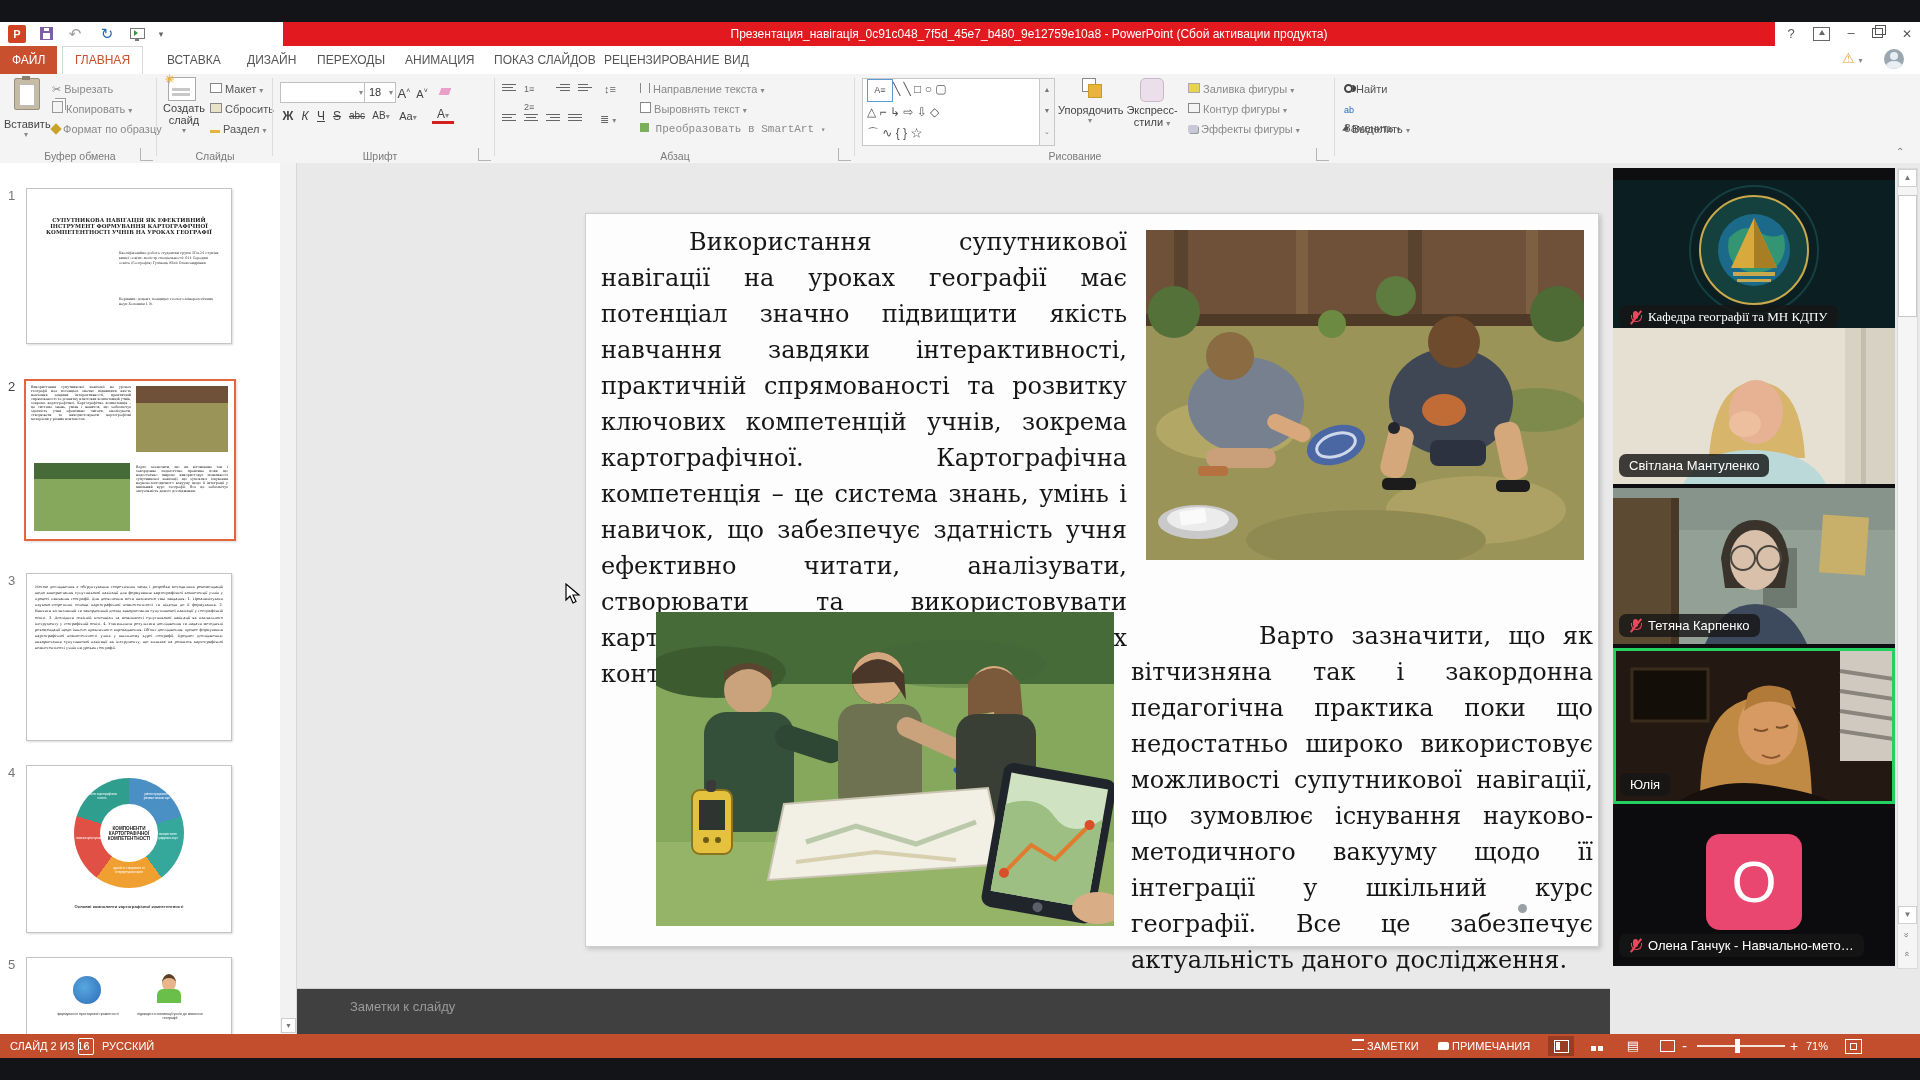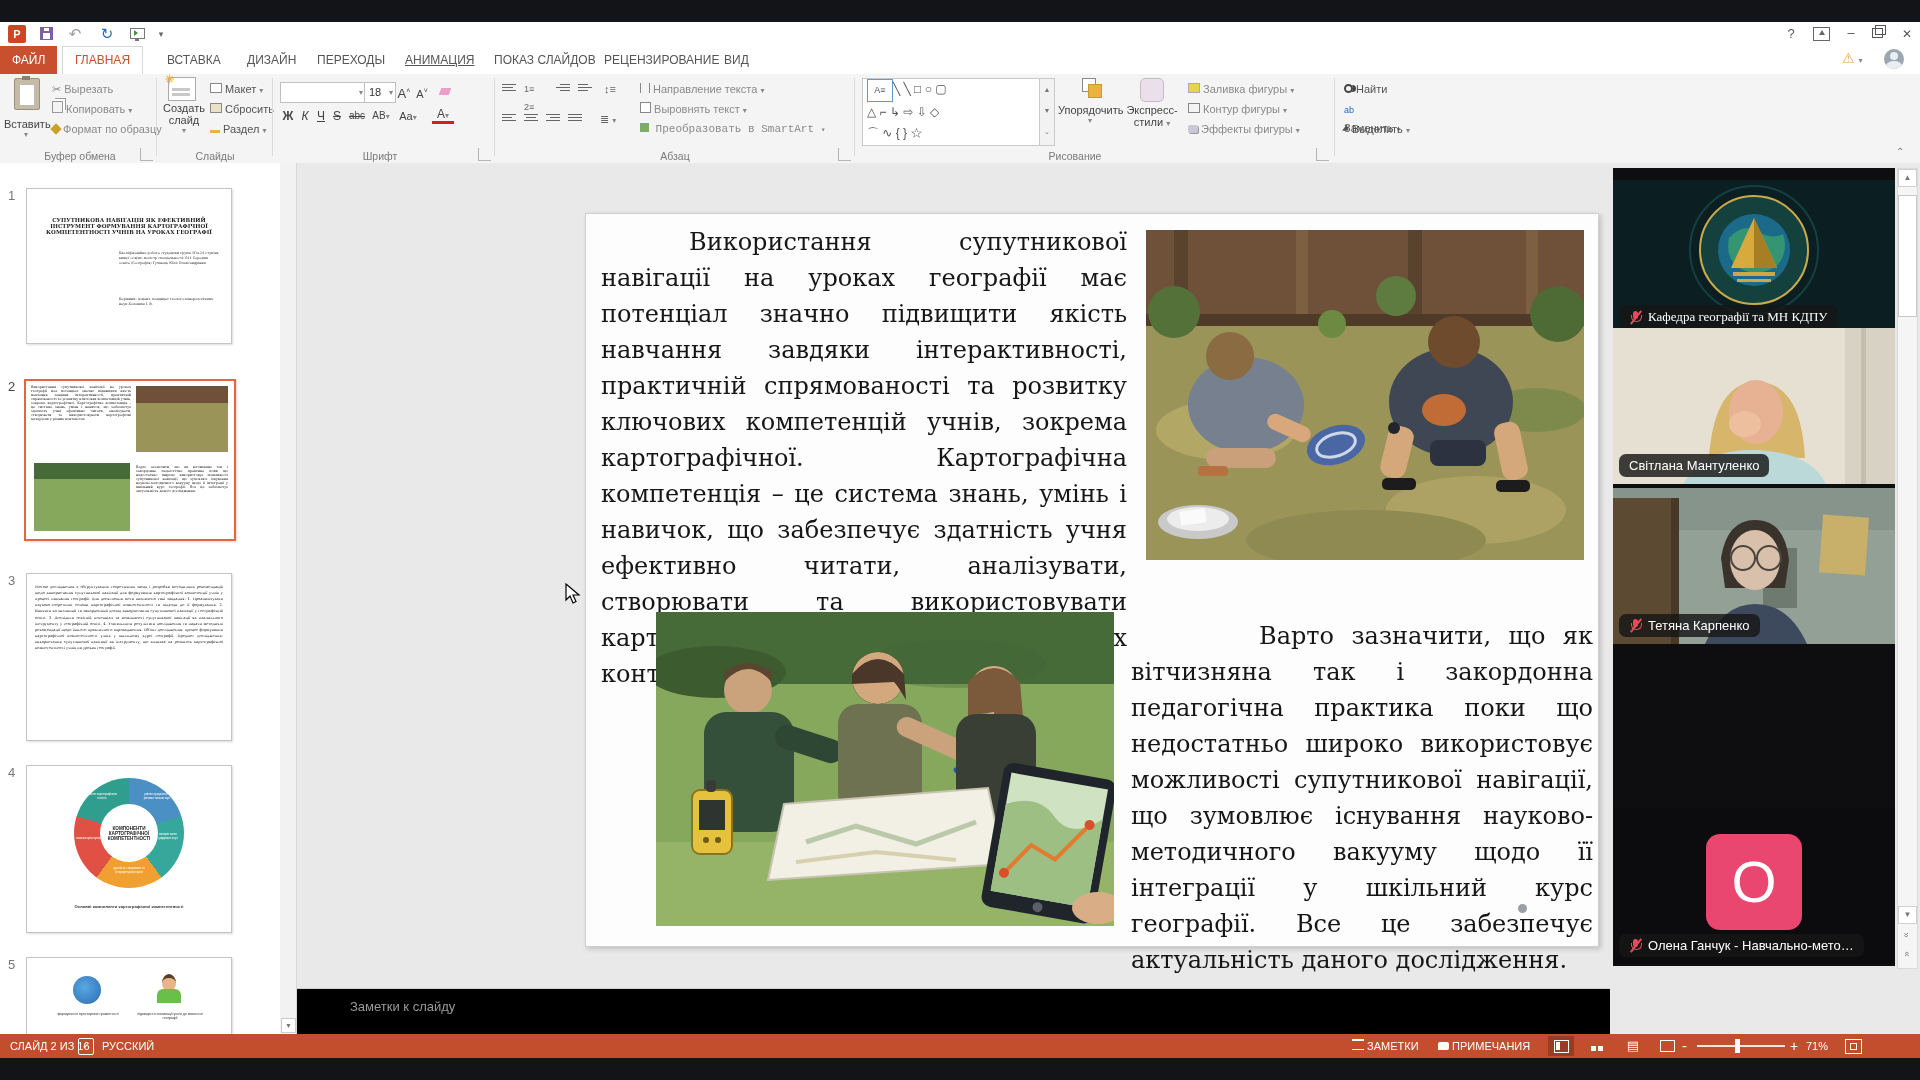--- a/index.html
+++ b/index.html
@@ -73,21 +73,21 @@
   #thumbscroll{left:280px;top:163px;width:16px;height:872px;background:#F2F2F2;border-right:1px solid #D8D8D8;}
   .tnum{position:absolute;left:8px;font-size:13px;color:#777;}
   .thumb{position:absolute;left:26px;width:204px;background:#fff;border:1px solid #C4C4C4;overflow:hidden;box-shadow:1px 1px 2px rgba(0,0,0,.15);}
   .thumb.sel{left:24px;width:208px;border:2px solid #E2663E;}
   .serif{font-family:"DejaVu Serif","Liberation Serif",serif;}
   
   #editbg{left:296px;top:163px;width:1624px;height:872px;background:#E9E9E9;}
   #slide{left:585px;top:213px;width:1012px;height:732px;background:#FDFDFD;border:1px solid #CFCFCF;box-shadow:2px 2px 5px rgba(0,0,0,.18);}
   .slidetext{font-family:"DejaVu Serif","Liberation Serif",serif;font-size:24px;line-height:36px;
     text-align:justify;color:#161616;}
-  #notesbar{left:296px;top:988px;width:1314px;height:46px;background:#000000;border-top:1px solid #D0D0D0;}
+  #notesbar{left:296px;top:988px;width:1314px;height:46px;background:#404040;border-top:1px solid #D0D0D0;}
   #notesbar span{position:absolute;left:54px;top:10px;color:#9a9a9a;font-size:13px;}
   
   .vsb{background:#F5F5F5;border:1px solid #DADADA;}
   .vsb-btn{position:absolute;left:1898px;width:17px;height:16px;background:#fff;border:1px solid #D0D0D0;color:#777;
     font-size:8px;text-align:center;line-height:15px;}
   #vsb-thumb{left:1898px;top:195px;width:17px;height:120px;background:#fff;border:1px solid #C8C8C8;}
   .dblarr{font-size:9px;letter-spacing:-1px;}
   .rot90{display:inline-block;transform:rotate(90deg);}
   .rot270{display:inline-block;transform:rotate(-90deg);}
   
@@ -135,20 +135,21 @@
       </div>
     <div class="abs qat-ic" id="undo-ic">↶</div>
     <div class="abs qat-ic" id="redo-ic">↻</div>
     <div class="abs qat-ic" id="show-ic">
         <span class="monitor">
           <i></i>
           <b></b>
         </span>
       </div>
     <div class="abs qat-ic" id="qat-more">▾</div>
+    <div class="abs" id="title-red">Презентация_навігація_0c91c048_7f5d_45e7_b480_9e12759e10a8 -  PowerPoint (Сбой активации продукта)</div>
     <div class="abs winbtn" id="btn-help">?</div>
     <div class="abs winbtn" id="btn-ribopt">
         <span class="ribopt">
           <i></i>
         </span>
       </div>
     <div class="abs winbtn" id="btn-min">–</div>
     <div class="abs winbtn" id="btn-restore">
         <span class="restore">
           <i></i>
@@ -156,21 +157,21 @@
       </div>
     <div class="abs winbtn" id="btn-close">✕</div>
   </div>
 
   <div class="abs" id="tabrow">
     <div class="tab" id="tab-file" style="left:0;">ФАЙЛ</div>
     <div class="tab" id="tab-home" style="left:62px;">ГЛАВНАЯ</div>
     <div class="tab" style="left:155px;text-align:center;">ВСТАВКА</div>
     <div class="tab" style="left:235px;">ДИЗАЙН</div>
     <div class="tab" style="left:305px;">ПЕРЕХОДЫ</div>
-    <div class="tab" style="left:393px;text-decoration:underline;">АНИМАЦИЯ</div>
+    <div class="tab" style="left:393px;">АНИМАЦИЯ</div>
     <div class="tab" style="left:482px;">ПОКАЗ СЛАЙДОВ</div>
     <div class="tab" style="left:592px;">РЕЦЕНЗИРОВАНИЕ</div>
     <div class="tab" style="left:712px;">ВИД</div>
     <div class="abs" id="warn-badge"><span>⚠</span> <s>▾</s></div>
     <div class="abs" id="acct-avatar">
         <i></i>
         <b></b>
       </div>
   </div>
 
@@ -536,20 +537,37 @@
       <div class="plabel">
         <span class="micmute">
             <i></i>
             <u></u>
             <s></s>
           </span>
         <span>Тетяна Карпенко</span>
       </div>
     </div>
 
+    <div class="tile active" style="top:480px;">
+      <svg width="278" height="152" viewBox="0 0 278 152">
+        <rect width="278" height="152" fill="#241812"></rect>
+        <rect x="224" width="54" height="110" fill="#cfc9c0"></rect>
+        <path d="M224 20 l54 8 M224 40 l54 8 M224 60 l54 8 M224 80 l54 8" stroke="#8a857c" stroke-width="4"></path>
+        <rect x="16" y="18" width="76" height="52" fill="#140e09" stroke="#3a2c1c" stroke-width="3"></rect>
+        <path d="M84 150 q0 -70 28 -92 q26 -20 56 -6 q26 14 28 98 z" fill="#c08a45"></path>
+        <ellipse cx="152" cy="78" rx="30" ry="36" fill="#d69a62"></ellipse>
+        <path d="M128 60 q22 -18 52 -2 l-6 -18 q-24 -12 -42 2 z" fill="#b17a38"></path>
+        <path d="M138 78 q8 4 14 0 M160 76 q8 2 12 -2" stroke="#7a4e26" stroke-width="2" fill="none"></path>
+        <path d="M146 104 q10 6 18 0" stroke="#8a5630" stroke-width="2" fill="none"></path>
+        <path d="M60 152 q40 -26 92 -18 q50 8 66 18 z" fill="#17100c"></path>
+      </svg>
+      <div class="plabel" style="left:4px;bottom:5px;">
+        <span>Юлія</span>
+      </div>
+    </div>
 
     <div class="tile" style="top:640px;height:156px;background:#0c0c0e;">
       <div class="avatar-pink">О</div>
       <div class="plabel">
         <span class="micmute">
             <i></i>
             <u></u>
             <s></s>
           </span>
         <span>Олена Ганчук - Навчально-мето…</span>

